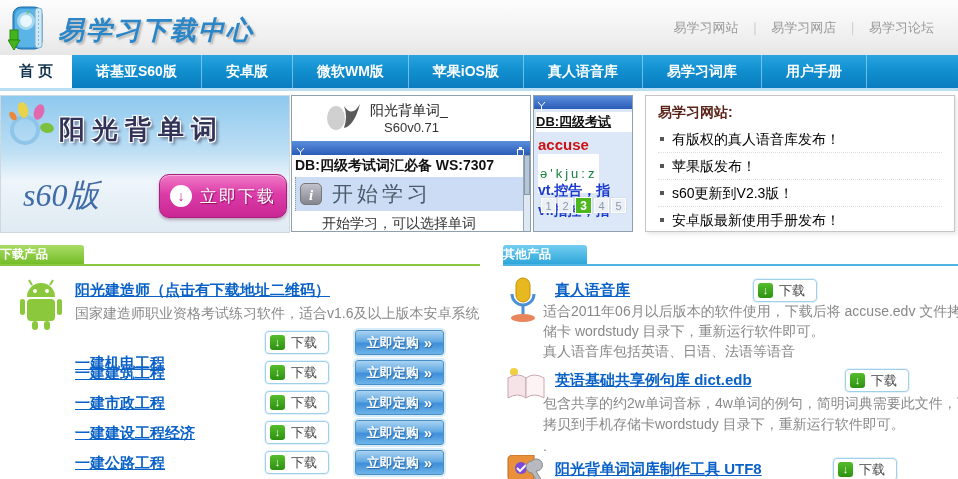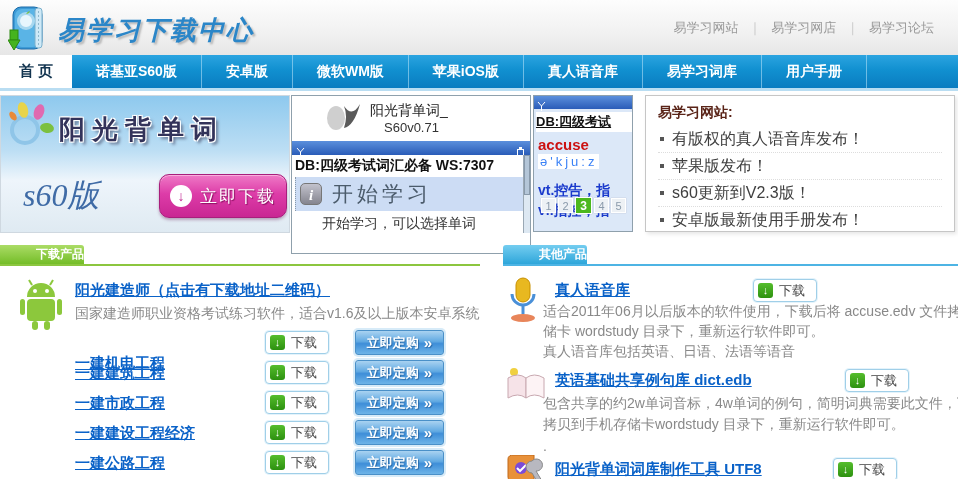--- a/index.html
+++ b/index.html
@@ -40,21 +40,21 @@
   .banner-btn { position:absolute; left:158px; top:78px; width:128px; height:44px; border-radius:10px;
                 background:linear-gradient(180deg,#ef79c6 0%,#dd3ca8 45%,#c92693 100%);
                 border:1px solid #a81e7c; box-shadow:0 2px 3px rgba(100,20,80,.35), inset 0 1px 0 #f9aedd;
                 display:flex; align-items:center; justify-content:center; gap:8px; cursor:pointer; }
   .banner-btn .circ { width:22px; height:22px; border-radius:50%; background:#fff; color:#c02890;
                       font-weight:bold; font-size:14px; line-height:22px; text-align:center; }
   .banner-btn .blabel { color:#fff; font-weight:normal; font-size:17px; letter-spacing:2px;
                         text-shadow:1px 1px 1px #8a1060; }
 
   
-  .phone1 { position:absolute; left:291px; top:95px; width:240px; height:159px; background:#fff;
+  .phone1 { position:absolute; left:291px; top:95px; width:240px; height:137px; background:#fff;
             border:1px solid #8fa0ac; overflow:hidden; }
   .p1-head { position:absolute; left:0; top:0; width:100%; height:45px; background:#fff; }
   .p1-title { position:absolute; left:78px; top:6px; font-size:14px; color:#222; }
   .p1-ver { position:absolute; left:92px; top:24px; font-size:13px; color:#333; }
   .p1-bar { position:absolute; left:0; top:45px; width:100%; height:14px;
             background:linear-gradient(180deg,#5b8fdc,#2a5cb8); }
   .p1-db { position:absolute; left:3px; top:61px; font-size:14px; font-weight:bold; color:#111;
            white-space:nowrap; }
   .p1-sel { position:absolute; left:3px; top:81px; width:230px; height:34px; background:#ccdcf4;
             border-left:1px dotted #8899aa; display:flex; align-items:center; gap:10px; padding-left:4px; }
@@ -69,47 +69,47 @@
   .p1-scroll .thumb { width:100%; height:40px; background:#b4c6d8; border:1px solid #8899aa; }
 
   
   .phone2 { position:absolute; left:533px; top:95px; width:100px; height:137px; background:#dce8f8;
             border:1px solid #8fa0ac; overflow:hidden; }
   .p2-bar { position:absolute; left:0; top:0; width:100%; height:13px;
             background:linear-gradient(180deg,#5b8fdc,#2a5cb8); }
   .p2-db { position:absolute; left:2px; top:16px; font-size:13px; font-weight:bold; color:#111;
            background:#fff; width:100%; height:20px; line-height:20px; white-space:nowrap;text-decoration:underline; }
   .p2-word { position:absolute; left:4px; top:40px; font-size:15px; font-weight:bold; color:#c11; }
-  .p2-phon { position:absolute; left:4px; top:58px; font-size:13px; color:#3b82f6; background:#fff;
-             letter-spacing:3px; padding:0 2px; white-space:nowrap; }
+  .p2-phon { position:absolute; left:4px; top:58px; font-size:13px; color:#15803d; background:#fff;
+             letter-spacing:3px; padding:12px 2px; white-space:nowrap; }
   .p2-m1 { position:absolute; left:4px; top:86px; font-size:14px; font-weight:bold; color:#1a3acc;
            white-space:nowrap; }
   .p2-m2 { position:absolute; left:4px; top:106px; font-size:14px; font-weight:bold; color:#1a3acc;
            white-space:nowrap; }
 
   
   .pager { position:absolute; left:541px; top:198px; display:flex; gap:2px; z-index:6; }
   .pg { width:15px; height:15px; background:#edf1f5; border:1px solid #fff; color:#8a9aab;
         font-size:11px; line-height:14px; text-align:center; cursor:pointer;
         box-shadow:0 0 1px #aab; }
   .pg.active { width:17px; height:17px; margin-top:-1px; background:#4db81e; color:#fff;
                font-weight:bold; line-height:16px; font-size:12px; }
 
   
   .updates { position:absolute; left:645px; top:95px; width:310px; height:137px; background:#fff;
              border:1px solid #c6c6c6; box-shadow:2px 2px 4px rgba(0,0,0,.10); padding:8px 12px 0 12px; }
   .updates-title { font-size:14px; font-weight:bold; color:#5a2418; margin-bottom:4px; }
-  .upd-item { position:relative; font-size:16px; color:#404040; height:27px; line-height:26px;
+  .upd-item { position:relative; font-size:14px; color:#000000; height:27px; line-height:26px;
               padding-left:14px; border-bottom:1px dotted #ddd; white-space:nowrap; overflow:hidden; }
   .upd-item:last-child { border-bottom:none; }
   .upd-item .blt { position:absolute; left:2px; top:11px; width:4px; height:4px; background:#555; }
 
   
   .sec-tab { position:absolute; top:245px; height:19px; width:84px; color:#fff; font-weight:bold;
-             font-size:12px; text-align:right; line-height:19px; border-radius:0 3px 0 0; }
+             font-size:12px; text-align:left; line-height:19px; border-radius:0 3px 0 0; }
   .sec-tab.green { left:0; background:linear-gradient(180deg,#abdc66,#74bd28); }
   .sec-tab.blue { left:503px; background:linear-gradient(180deg,#74cdf0,#2ea6da); border-radius:3px 3px 0 0; }
   .sec-line { position:absolute; top:264px; height:2px; }
   .sec-line.green { left:0; width:480px; background:#8cc63f; }
   .sec-line.blue { left:503px; width:455px; background:#4db4e4; }
 
   
   .link { font-size:15px; font-weight:bold; color:#0a62c8; text-decoration:underline; cursor:pointer;
           white-space:nowrap; }
   .prod-title { position:absolute; left:75px; top:281px; }

